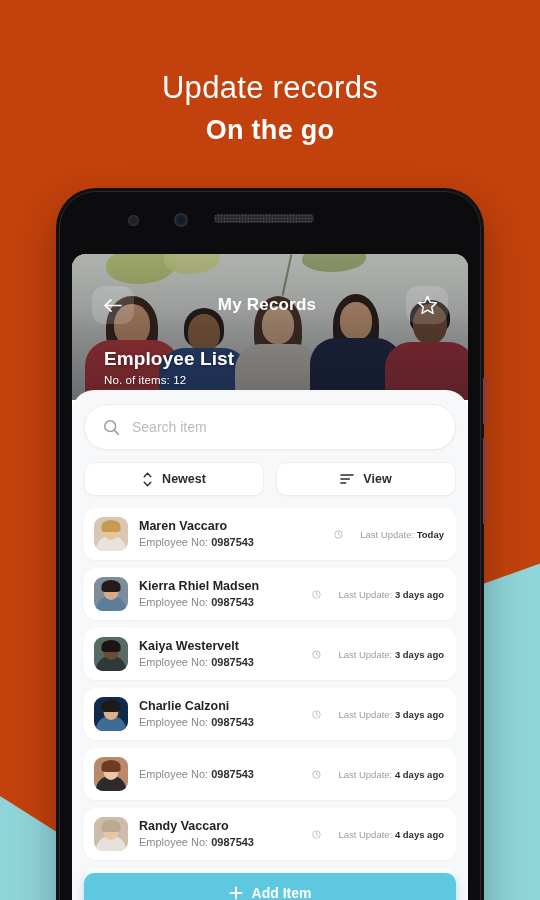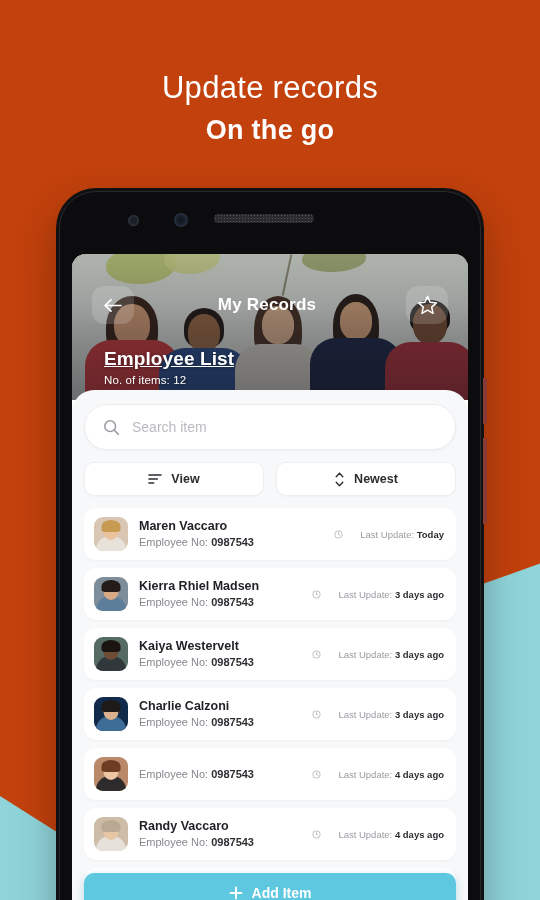--- a/index.html
+++ b/index.html
@@ -179,21 +179,20 @@
   .hero-texts {
     position:absolute;
     left:32px; bottom:14px;
     color:#fff;
   }
   .hero-h1 {
     font-size:19px;
     font-weight:700;
     letter-spacing:0.1px;
     text-shadow:0 1px 3px rgba(0,0,0,0.35);
-    text-decoration:underline;
   }
   .hero-sub {
     margin-top:4px;
     font-size:11.5px;
     font-weight:400;
     letter-spacing:0.1px;
     text-shadow:0 1px 3px rgba(0,0,0,0.35);
   }
   
   .sheet {
@@ -404,31 +403,31 @@
         <div class="search-bar">
           <svg width="17" height="17" viewBox="0 0 18 18">
             <circle cx="7.6" cy="7.6" r="5.7" fill="none" stroke="#9b9da2" stroke-width="1.6"></circle>
             <path d="M11.8 11.8 L16.3 16.3" stroke="#9b9da2" stroke-width="1.6" stroke-linecap="round"></path>
           </svg>
           <span class="search-ph">Search item</span>
         </div>
 
         <div class="filter-row">
           <div class="filter-btn">
-            <svg width="14" height="12" viewBox="0 0 15 13">
-              <path d="M1 2.2 H14 M1 6.5 H10 M1 10.8 H6" fill="none" stroke="#2b2d31" stroke-width="1.8" stroke-linecap="round"></path>
-            </svg>
-            <span class="lbl">View</span>
-          </div>
-          <div class="filter-btn">
             <svg width="11" height="15" viewBox="0 0 12 16">
               <path d="M6 1.2 L9.6 5 M6 1.2 L2.4 5" fill="none" stroke="#2b2d31" stroke-width="1.5" stroke-linecap="round" stroke-linejoin="round"></path>
               <path d="M6 14.8 L9.6 11 M6 14.8 L2.4 11" fill="none" stroke="#2b2d31" stroke-width="1.5" stroke-linecap="round" stroke-linejoin="round"></path>
             </svg>
             <span class="lbl">Newest</span>
+          </div>
+          <div class="filter-btn">
+            <svg width="14" height="12" viewBox="0 0 15 13">
+              <path d="M1 2.2 H14 M1 6.5 H10 M1 10.8 H6" fill="none" stroke="#2b2d31" stroke-width="1.8" stroke-linecap="round"></path>
+            </svg>
+            <span class="lbl">View</span>
           </div>
         </div>
 
         <div class="list" id="list">
             <div class="row">
               <div class="avatar">
                 <div class="av-bg" style="background:#d9c7b4"></div>
                 <div class="av-body" style="width:30px;height:15px;background:#e8e2da"></div>
                 <div class="av-head" style="top:6px;width:15px;height:17px;background:#e9c39e"></div>
                 <div class="av-head" style="top:3px;width:19px;height:12px;background:#c79a52;border-radius:50% 50% 20% 20%"></div>

